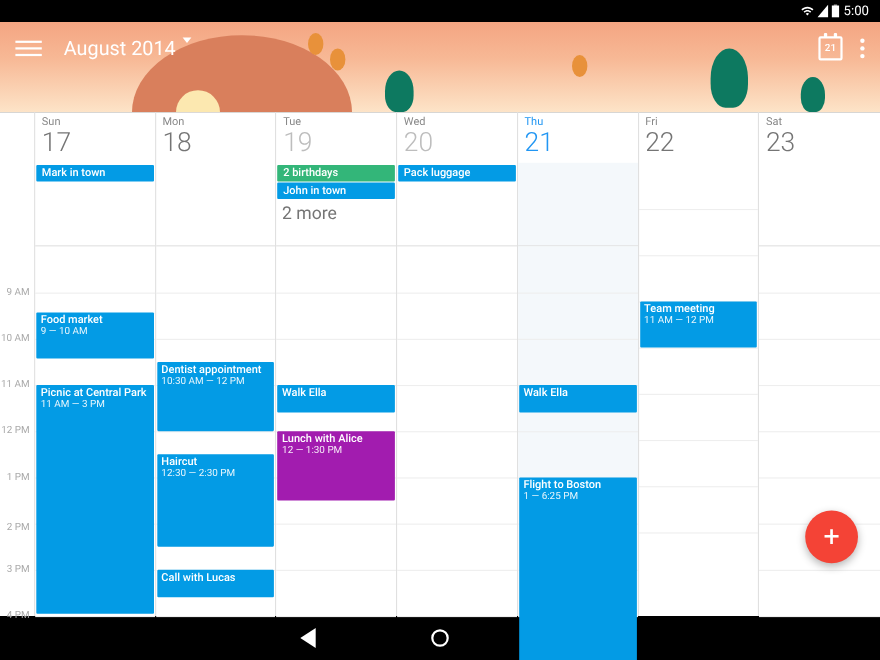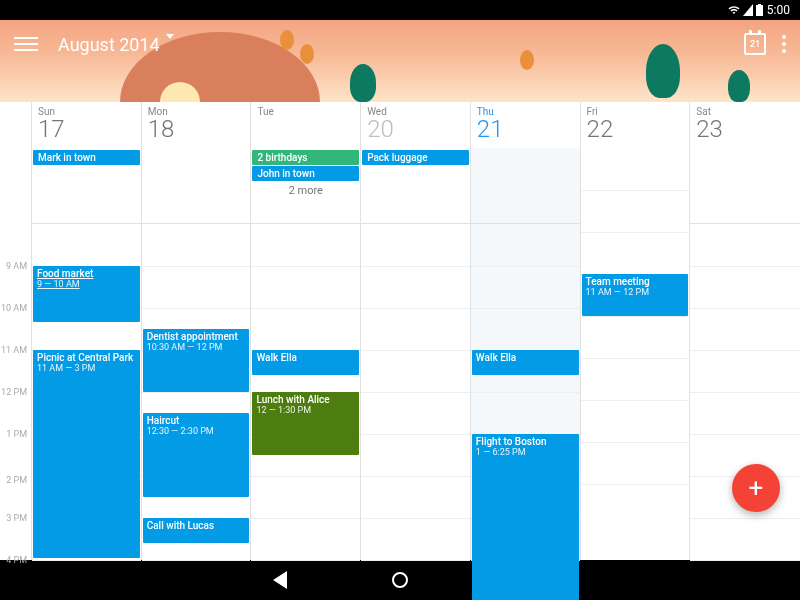--- a/index.html
+++ b/index.html
@@ -44,29 +44,29 @@
   .day-head { height: 46px; padding: 4px 6px; }
   .dow { font-size: 10px; color: #888; }
   .dnum { font-size: 24px; font-weight: 300; color: #757575; line-height: 1; }
   .day-col.today .dow, .day-col.today .dnum { color: #2196f3; }
   .day-col.past .dnum { color: #bdbdbd; }
   .allday-zone { min-height: 76px; border-bottom: 1px solid #e0e0e0; padding: 1px 0; }
   .allday-zone.today-bg { background: #f4f8fb; }
   .chip { font-size: 10px; color: #fff; padding: 2px 5px; margin: 1px 1px; border-radius: 1px; white-space: nowrap; overflow: hidden; text-overflow: ellipsis; font-weight: 500; cursor: pointer;}
   .chip.blue { background: #039be5; }
   .chip.green { background: #33b679; }
-  .more-chip { font-size: 11px; color: #757575; padding: 2px 5px; cursor: pointer; text-align: center;}
+  .more-chip { font-size: 16px; color: #757575; padding: 2px 5px; cursor: pointer;}
   .timed-zone { position: relative; height: 336px; }
   .timed-zone.today-bg { background: #f4f8fb; }
   .hour-line { position: absolute; left: 0; right: 0; border-top: 1px solid #eee; }
   .event { position: absolute; left: 1px; right: 1px; color: #fff; font-size: 10px; padding: 2px 4px; border-radius: 1px; overflow: hidden; cursor: pointer;}
   .event .et { font-weight: 500; }
   .event .etm { font-size: 9px; opacity: 0.9; }
   .event.blue { background: #039be5; }
-  .event.orange { background: #4d7c0f; }
+  .event.orange { background: #a21caf; }
 
   .fab { position: absolute; right: 20px; bottom: 48px; width: 48px; height: 48px; border-radius: 50%; background: #f44336; color: #fff; display: flex; align-items: center; justify-content: center; font-size: 26px; box-shadow: 0 3px 8px rgba(0,0,0,0.3); cursor: pointer; z-index: 10;}
 
   .nav-bar { height: 40px; background: #000; display: flex; justify-content: center; align-items: center; gap: 100px; }
   .nav-btn { width: 20px; height: 20px; cursor: pointer; display: flex; align-items: center; justify-content: center;}
   .nav-back { width: 0; height: 0; border-top: 9px solid transparent; border-bottom: 9px solid transparent; border-right: 14px solid #fff; }
   .nav-home { width: 16px; height: 16px; border: 2px solid #fff; border-radius: 50%; }
   .nav-recent { width: 14px; height: 14px; border: 2px solid #fff; }
 </style>
 </head>
@@ -144,21 +144,21 @@
         </div>
         <div class="timed-zone">
           <div class="hour-line" style="top: 42px;"></div>
           <div class="hour-line" style="top: 84px;"></div>
           <div class="hour-line" style="top: 126px;"></div>
           <div class="hour-line" style="top: 168px;"></div>
           <div class="hour-line" style="top: 210px;"></div>
           <div class="hour-line" style="top: 252px;"></div>
           <div class="hour-line" style="top: 294px;"></div>
           <div class="hour-line" style="top: 336px;"></div>
-          <div class="event blue" style="top: 42px; height: 56px; text-decoration: underline;">
+          <div class="event blue" style="top: 60px; height: 42px;">
             <div class="et">Food market</div>
             <div class="etm">9 — 10 AM</div>
           </div>
           <div class="event blue" style="top: 126px; height: 208px;">
             <div class="et">Picnic at Central Park</div>
             <div class="etm">11 AM — 3 PM</div>
           </div>
         </div>
       </div>
       <div class="day-col">
@@ -185,20 +185,21 @@
             <div class="etm">12:30 — 2:30 PM</div>
           </div>
           <div class="event blue" style="top: 294px; height: 25.2px;">
             <div class="et">Call with Lucas</div>
           </div>
         </div>
       </div>
       <div class="day-col past">
         <div class="day-head">
           <div class="dow">Tue</div>
+          <div class="dnum">19</div>
         </div>
         <div class="allday-zone">
           <div class="chip green">2 birthdays</div>
           <div class="chip blue">John in town</div>
           <div class="more-chip">2 more</div>
         </div>
         <div class="timed-zone">
           <div class="hour-line" style="top: 42px;"></div>
           <div class="hour-line" style="top: 84px;"></div>
           <div class="hour-line" style="top: 126px;"></div>

